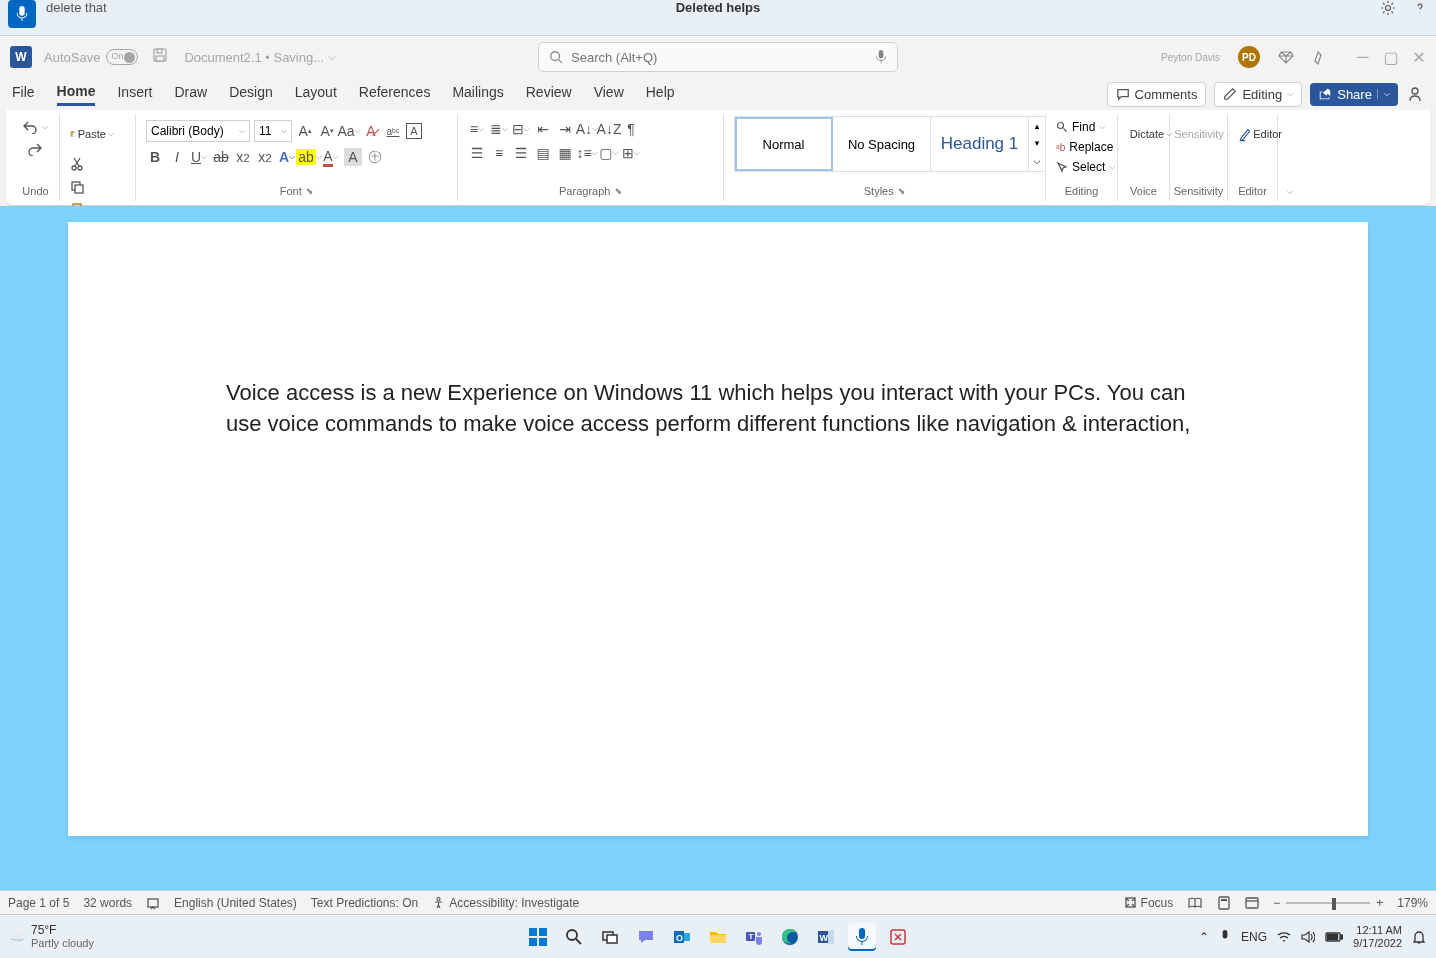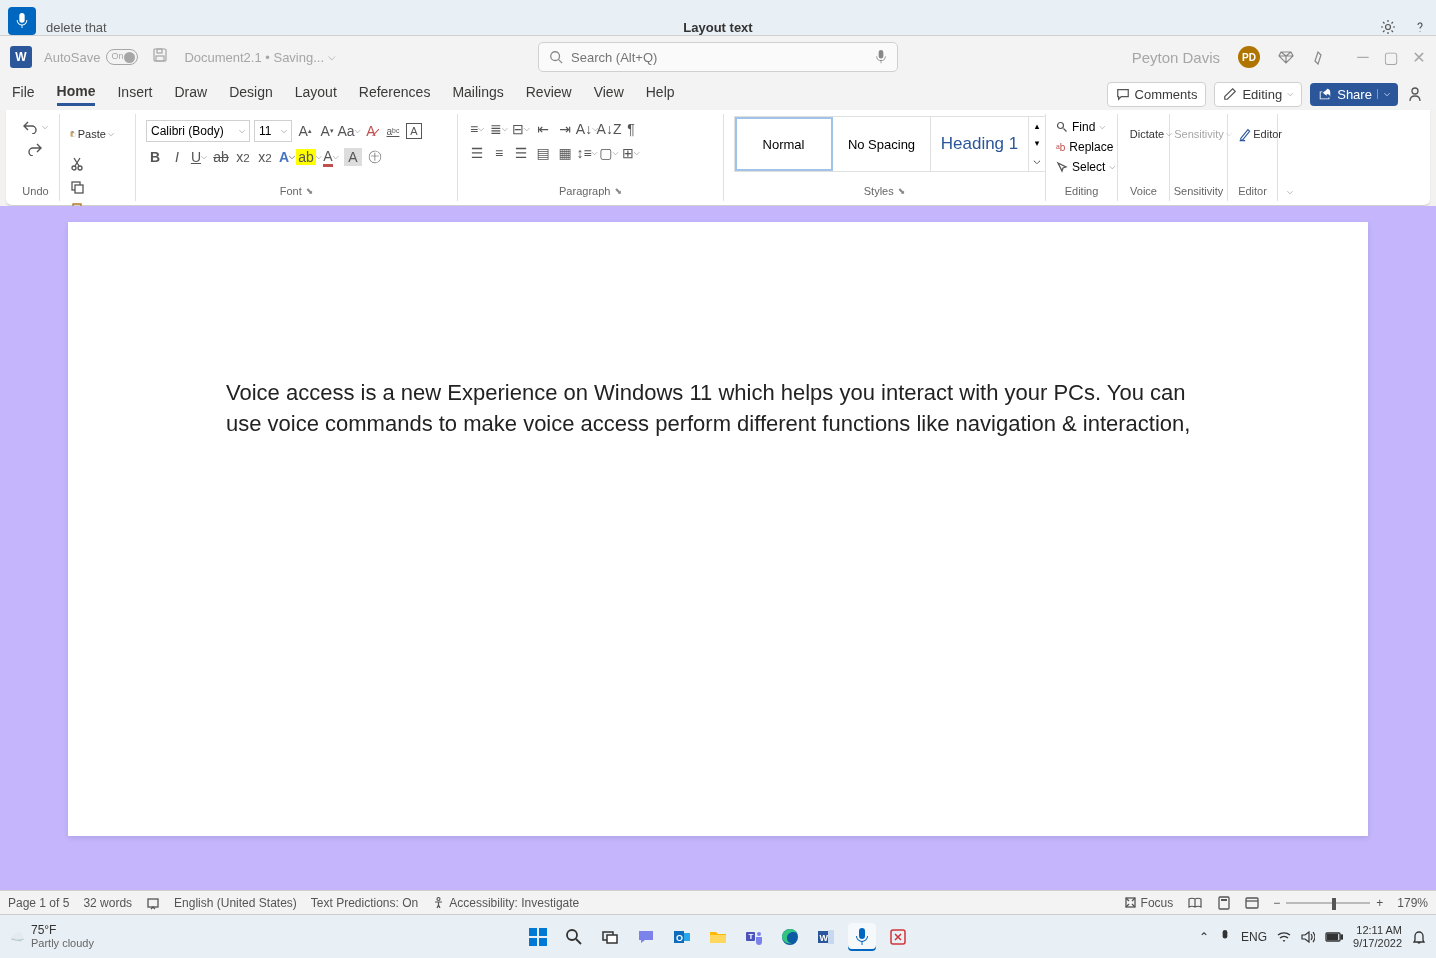--- a/index.html
+++ b/index.html
@@ -1,39 +1,39 @@
 <!DOCTYPE html>
 <html><head>
 <meta charset="utf-8">
 <style>
 * { margin: 0; padding: 0; box-sizing: border-box; font-family: "Segoe UI", Arial, sans-serif; }
 body { width: 1436px; height: 958px; background: #f3f2f1; overflow: hidden; display: flex; flex-direction: column; }
 
 
-.voice-bar { height: 36px; background: #e8eff5; display: flex; align-items: flex-end; padding: 0 8px; border-bottom: 1px solid #d0d0d0; }
+.voice-bar { height: 36px; background: #e8eff5; display: flex; align-items: flex-start; padding: 0 8px; border-bottom: 1px solid #d0d0d0; }
 .mic-btn { width: 28px; height: 28px; background: #0067c0; border-radius: 4px; display: flex; align-items: center; justify-content: center; }
 .mic-icon { width: 12px; height: 16px; fill: #fff; }
 .voice-cmd { margin-left: 10px; font-size: 13px; color: #555; }
 .voice-status { position: absolute; left: 50%; transform: translateX(-50%); font-size: 13px; font-weight: 600; color: #333; }
 .voice-right { margin-left: auto; display: flex; gap: 16px; color: #555; }
 .gear, .help { width: 16px; height: 16px; }
 
 
 .title-bar { height: 42px; background: #f3f3f3; display: flex; align-items: center; padding: 0 10px; position: relative; }
 .word-icon { width: 22px; height: 22px; background: #2b579a; border-radius: 3px; display: flex; align-items: center; justify-content: center; color: #fff; font-size: 12px; font-weight: bold; }
 .autosave { margin-left: 12px; font-size: 13px; color: #a6a6a6; display: flex; align-items: center; gap: 6px; }
 .toggle { width: 32px; height: 16px; border: 1px solid #a6a6a6; border-radius: 10px; position: relative; }
 .toggle::after { content: ""; position: absolute; right: 2px; top: 1.5px; width: 11px; height: 11px; background: #a6a6a6; border-radius: 50%; }
 .save-ic { margin-left: 14px; color: #888; }
 .doc-title { margin-left: 16px; font-size: 13px; color: #a6a6a6; }
 .search-wrap { position: absolute; left: 50%; transform: translateX(-50%); width: 360px; height: 30px; border: 1px solid #d0d0d0; border-radius: 5px; background: #fafafa; display: flex; align-items: center; padding: 0 10px; gap: 8px; }
 .search-wrap input { border: none; outline: none; background: transparent; flex: 1; font-size: 13px; color: #888; }
 .mic-sm { margin-left: auto; }
 .tb-right { margin-left: auto; display: flex; align-items: center; gap: 18px; }
-.user-name { font-size: 15px; color: #a6a6a6; }
+.user-name { font-size: 10px; color: #a6a6a6; }
 .avatar { width: 22px; height: 22px; background: #b07500; border-radius: 50%; display: flex; align-items: center; justify-content: center; color: #fff; font-size: 10px; font-weight: 600; }
 .win-btns { display: flex; gap: 14px; color: #a6a6a6; margin-left: 10px; }
 .win-btn { width: 14px; height: 14px; display:flex; align-items:center; justify-content:center; }
 
 
 .ribbon-tabs { height: 32px; background: #f3f3f3; display: flex; align-items: center; padding: 0 12px; gap: 22px; font-size: 14px; color: #3b3a39; }
 .tab { padding-bottom: 4px; cursor: pointer; }
 .tab.active { font-weight: 600; border-bottom: 3px solid #2b579a; }
 .ribbon-right { margin-left: auto; display: flex; gap: 8px; align-items: center; }
 .rbtn { display: flex; align-items: center; gap: 5px; padding: 4px 8px; border-radius: 4px; font-size: 13px; }
@@ -58,21 +58,21 @@
 
 .styles { display: flex; border: 1px solid #e0e0e0; height: 56px; }
 .style-item { width: 98px; display: flex; align-items: center; justify-content: center; font-size: 13px; border-right: 1px solid #e0e0e0; }
 .style-item.selected { outline: 2px solid #a0c4e8; outline-offset: -2px; }
 .style-item.heading { color: #2b579a; font-size: 17px; }
 .style-arrows { width: 16px; display: flex; flex-direction: column; font-size: 9px; align-items: center; justify-content: space-around; }
 .edit-list { display: flex; flex-direction: column; gap: 2px; font-size: 12px; }
 .edit-item { display: flex; align-items: center; gap: 4px; }
 
 
-.doc-area { flex: 1; overflow: auto; background: #c4b5fd; padding: 16px 30px 0; }
+.doc-area { flex: 1; overflow: auto; background: #7dd3fc; padding: 16px 30px 0; }
 .page { width: 1300px; height: 614px; background: #fff; margin: 0 auto; padding: 155px 158px 40px; position: relative; box-shadow: 0 2px 5px rgba(0,0,0,.1); }
 .page-text { font-size: 22px; color: #222; line-height: 1.42; }
 
 
 .status-bar { height: 24px; background: #f3f3f3; border-top: 1px solid #d0d0d0; display: flex; align-items: center; padding: 0 8px; font-size: 12px; color: #555; gap: 14px; }
 .status-bar .sep { flex: 1; }
 .zoom-ctrl { display: flex; align-items: center; gap: 6px; }
 .zoom-track { width: 84px; height: 2px; background: #bbb; position: relative; }
 .zoom-thumb { position: absolute; top: -4px; left: 55%; width: 4px; height: 12px; background: #555; }
 
@@ -89,21 +89,21 @@
 </head>
 <body>
 
 <div class="voice-bar">
   <div class="mic-btn">
     <svg class="mic-icon" viewBox="0 0 12 18">
         <path d="M6 0a3 3 0 0 0-3 3v5a3 3 0 0 0 6 0V3a3 3 0 0 0-3-3zM1 8a5 5 0 0 0 10 0h1a6 6 0 0 1-5.5 6v3h-1v-3A6 6 0 0 1 0 8z"></path>
       </svg>
   </div>
   <span class="voice-cmd">delete that</span>
-  <span class="voice-status">Layout text</span>
+  <span class="voice-status">Deleted helps</span>
   <div class="voice-right">
     <svg class="gear" viewBox="0 0 16 16" fill="none" stroke="#555" stroke-width="1.2">
         <circle cx="8" cy="8" r="2.5"></circle>
         <path d="M8 1v2M8 13v2M1 8h2M13 8h2M3 3l1.5 1.5M11.5 11.5L13 13M3 13l1.5-1.5M11.5 4.5L13 3"></path>
       </svg>
     <svg class="help" viewBox="0 0 16 16" fill="none" stroke="#555" stroke-width="1.2">
         <path d="M6 6a2 2 0 1 1 3 1.7c-.6.4-1 1-1 1.8M8 12v.5"></path>
       </svg>
   </div>
 </div>

